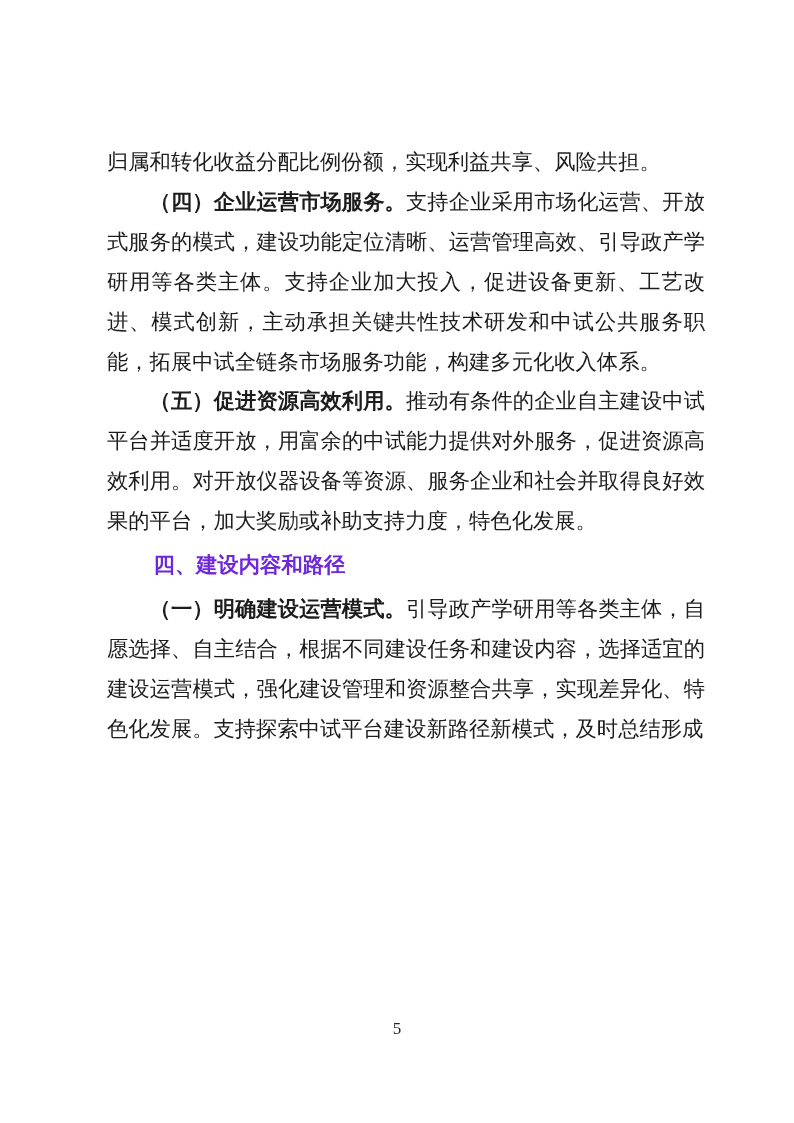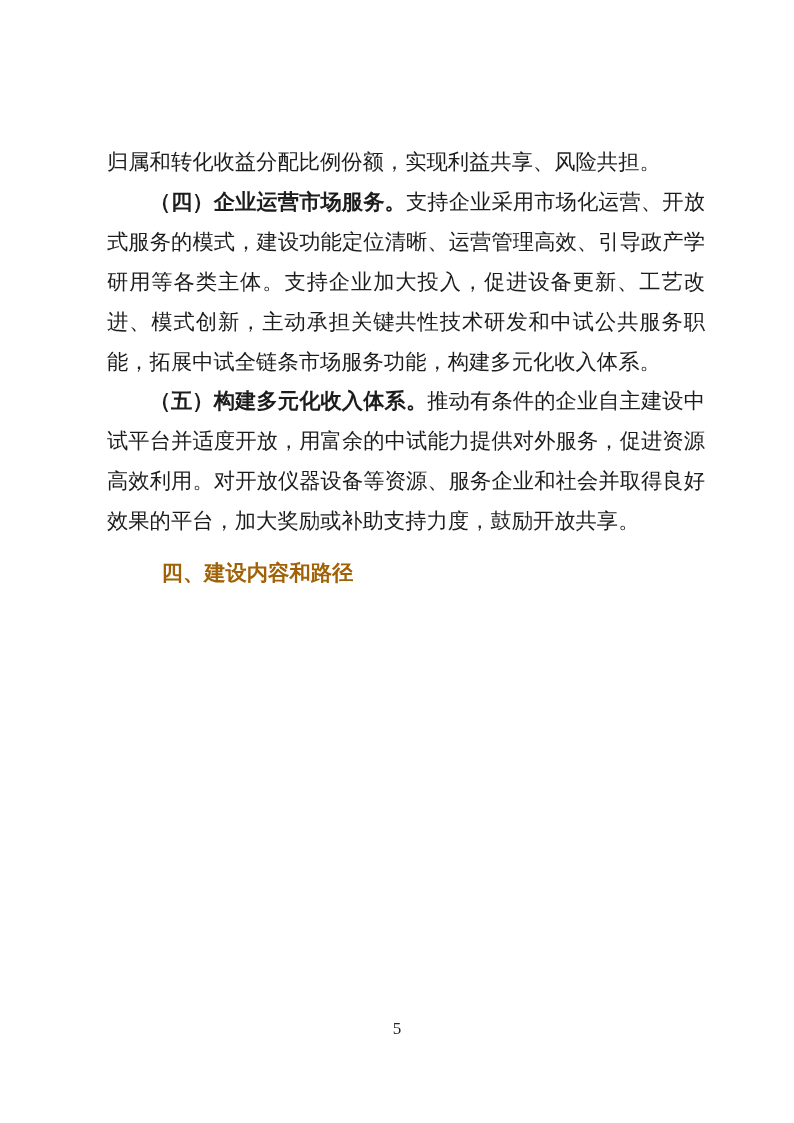--- a/index.html
+++ b/index.html
@@ -32,25 +32,25 @@
     padding: 0;
     text-indent: 2em;
   }
   .para.continuation {
     text-indent: 0;
   }
   .lead {
     font-weight: bold;
   }
   .section-heading {
-    margin: 12px;
+    margin: 4px;
     padding: 0;
     text-indent: 2em;
     font-weight: bold;
-    color: #a16207;
+    color: #6d28d9;
     font-family: "Liberation Sans", "DejaVu Sans", sans-serif;
   }
   .footer {
     position: absolute;
     left: 0;
     top: 1018px;
     width: 794px;
     text-align: center;
     font-size: 17px;
     line-height: 22px;
@@ -66,23 +66,26 @@
 
     <p class="para continuation">
       <span>归属和转化收益分配比例份额，实现利益共享、风险共担。</span>
     </p>
 
     <p class="para">
       <span class="lead">（四）企业运营市场服务。</span><span>支持企业采用市场化运营、开放式服务的模式，建设功能定位清晰、运营管理高效、引导政产学研用等各类主体。支持企业加大投入，促进设备更新、工艺改进、模式创新，主动承担关键共性技术研发和中试公共服务职能，拓展中试全链条市场服务功能，构建多元化收入体系。</span>
     </p>
 
     <p class="para">
-      <span class="lead">（五）构建多元化收入体系。</span><span>推动有条件的企业自主建设中试平台并适度开放，用富余的中试能力提供对外服务，促进资源高效利用。对开放仪器设备等资源、服务企业和社会并取得良好效果的平台，加大奖励或补助支持力度，鼓励开放共享。</span>
+      <span class="lead">（五）促进资源高效利用。</span><span>推动有条件的企业自主建设中试平台并适度开放，用富余的中试能力提供对外服务，促进资源高效利用。对开放仪器设备等资源、服务企业和社会并取得良好效果的平台，加大奖励或补助支持力度，特色化发展。</span>
     </p>
 
 
     <p class="section-heading">四、建设内容和路径</p>
 
+    <p class="para">
+      <span class="lead">（一）明确建设运营模式。</span><span>引导政产学研用等各类主体，自愿选择、自主结合，根据不同建设任务和建设内容，选择适宜的建设运营模式，强化建设管理和资源整合共享，实现差异化、特色化发展。支持探索中试平台建设新路径新模式，及时总结形成</span>
+    </p>
 
   </div>
 
   <div class="footer">5</div>
 </div>
 
 </body></html>

